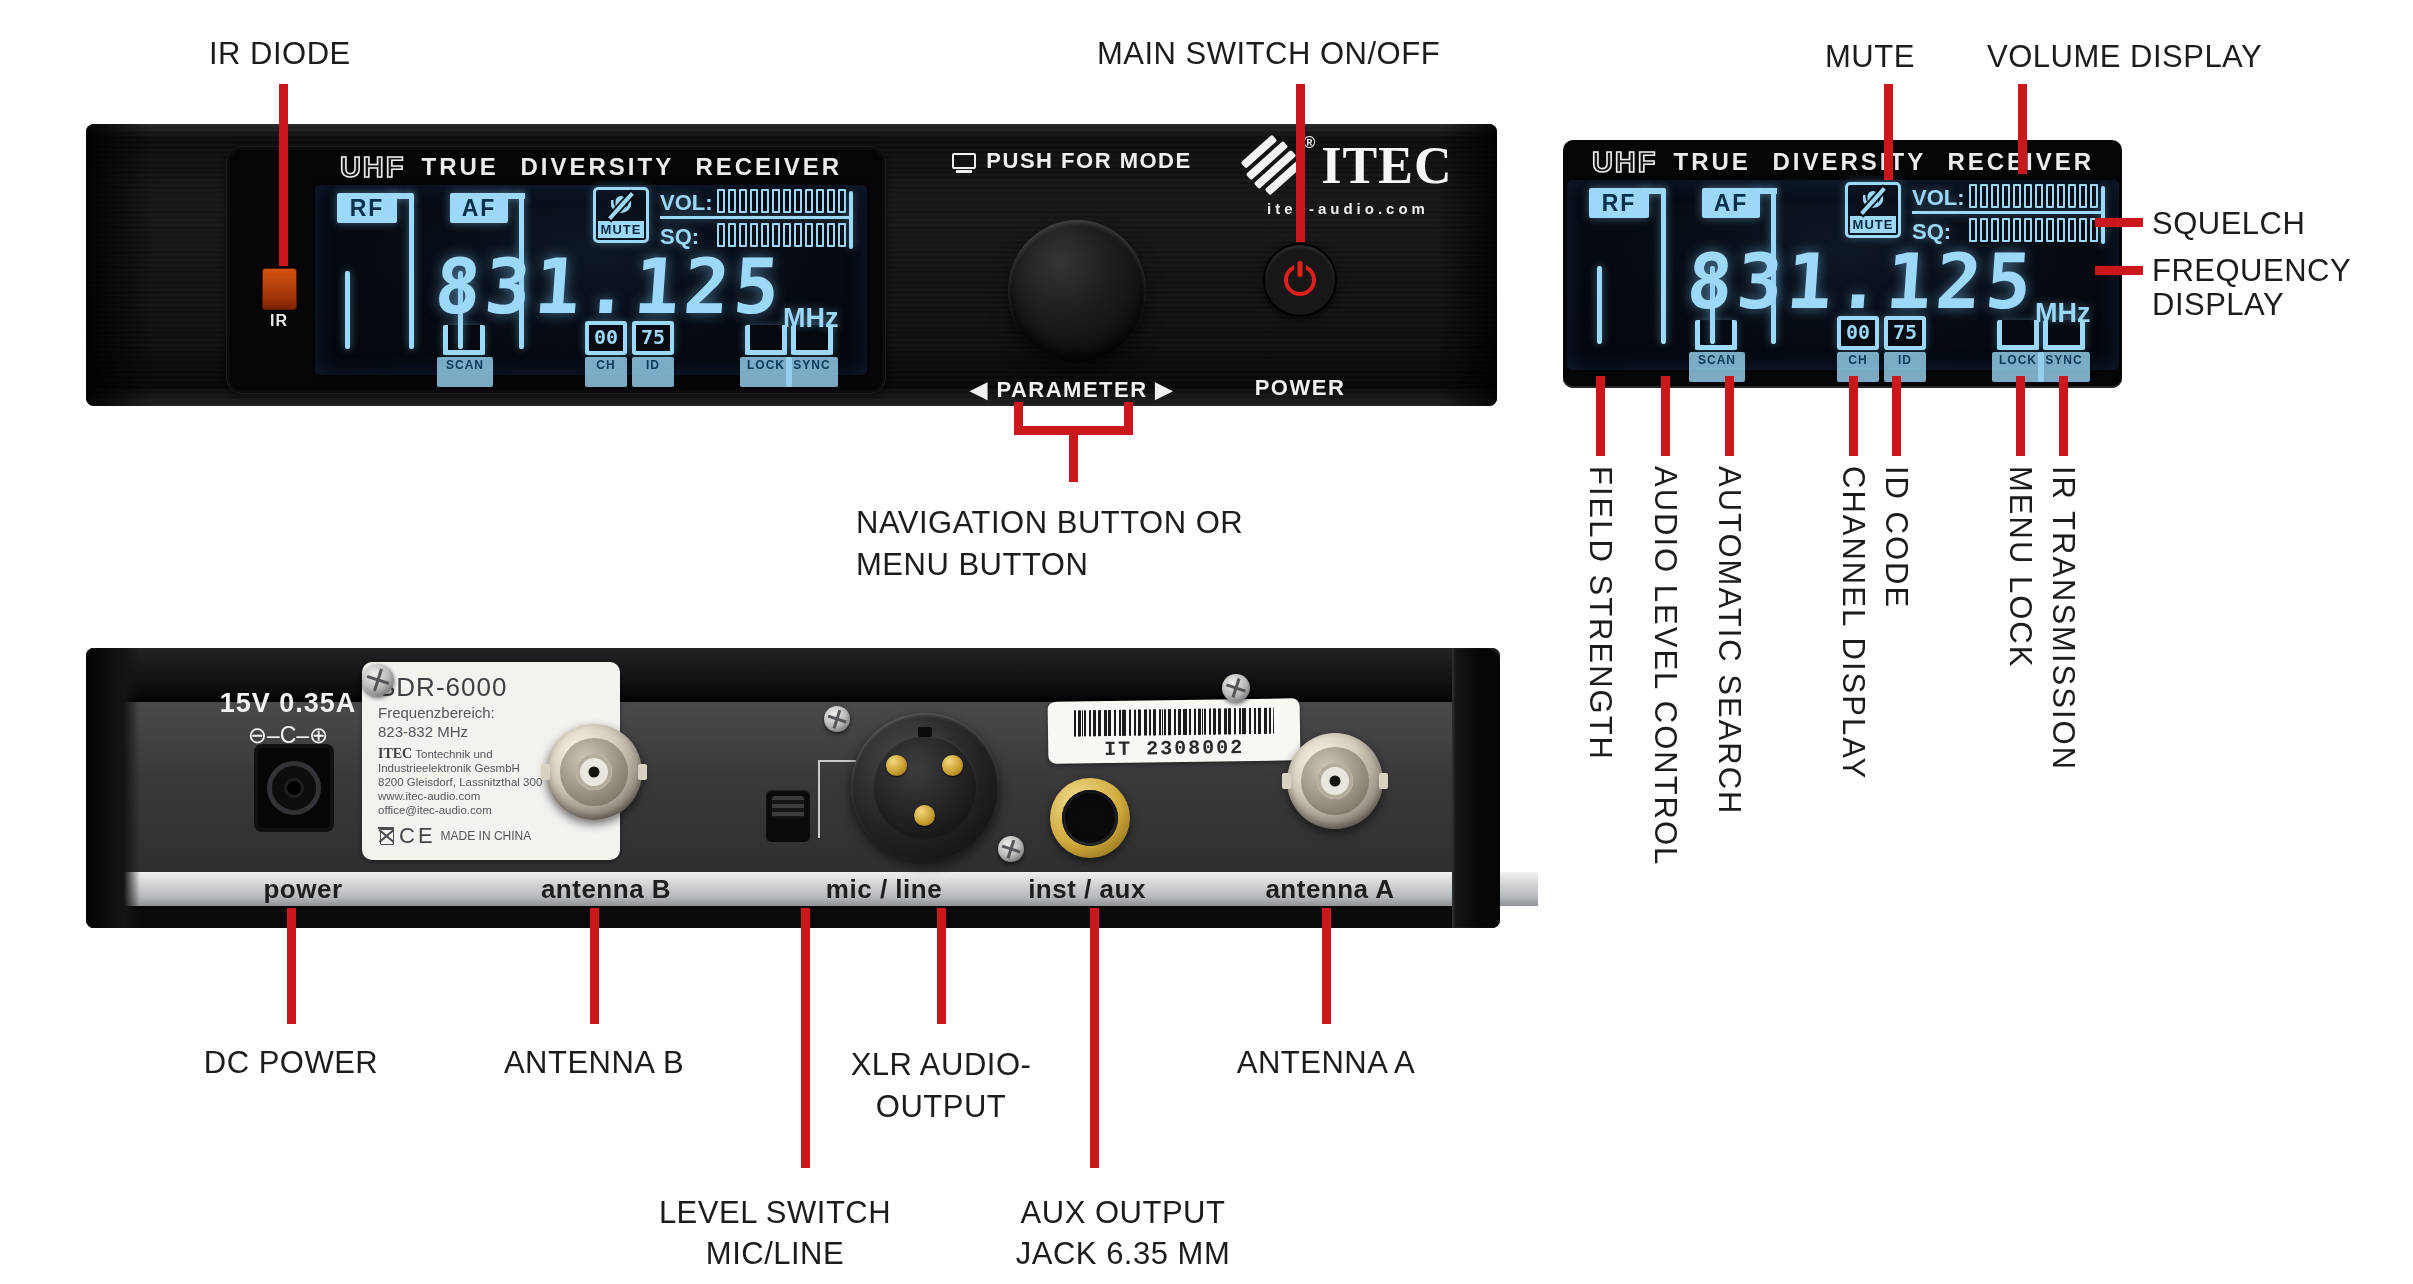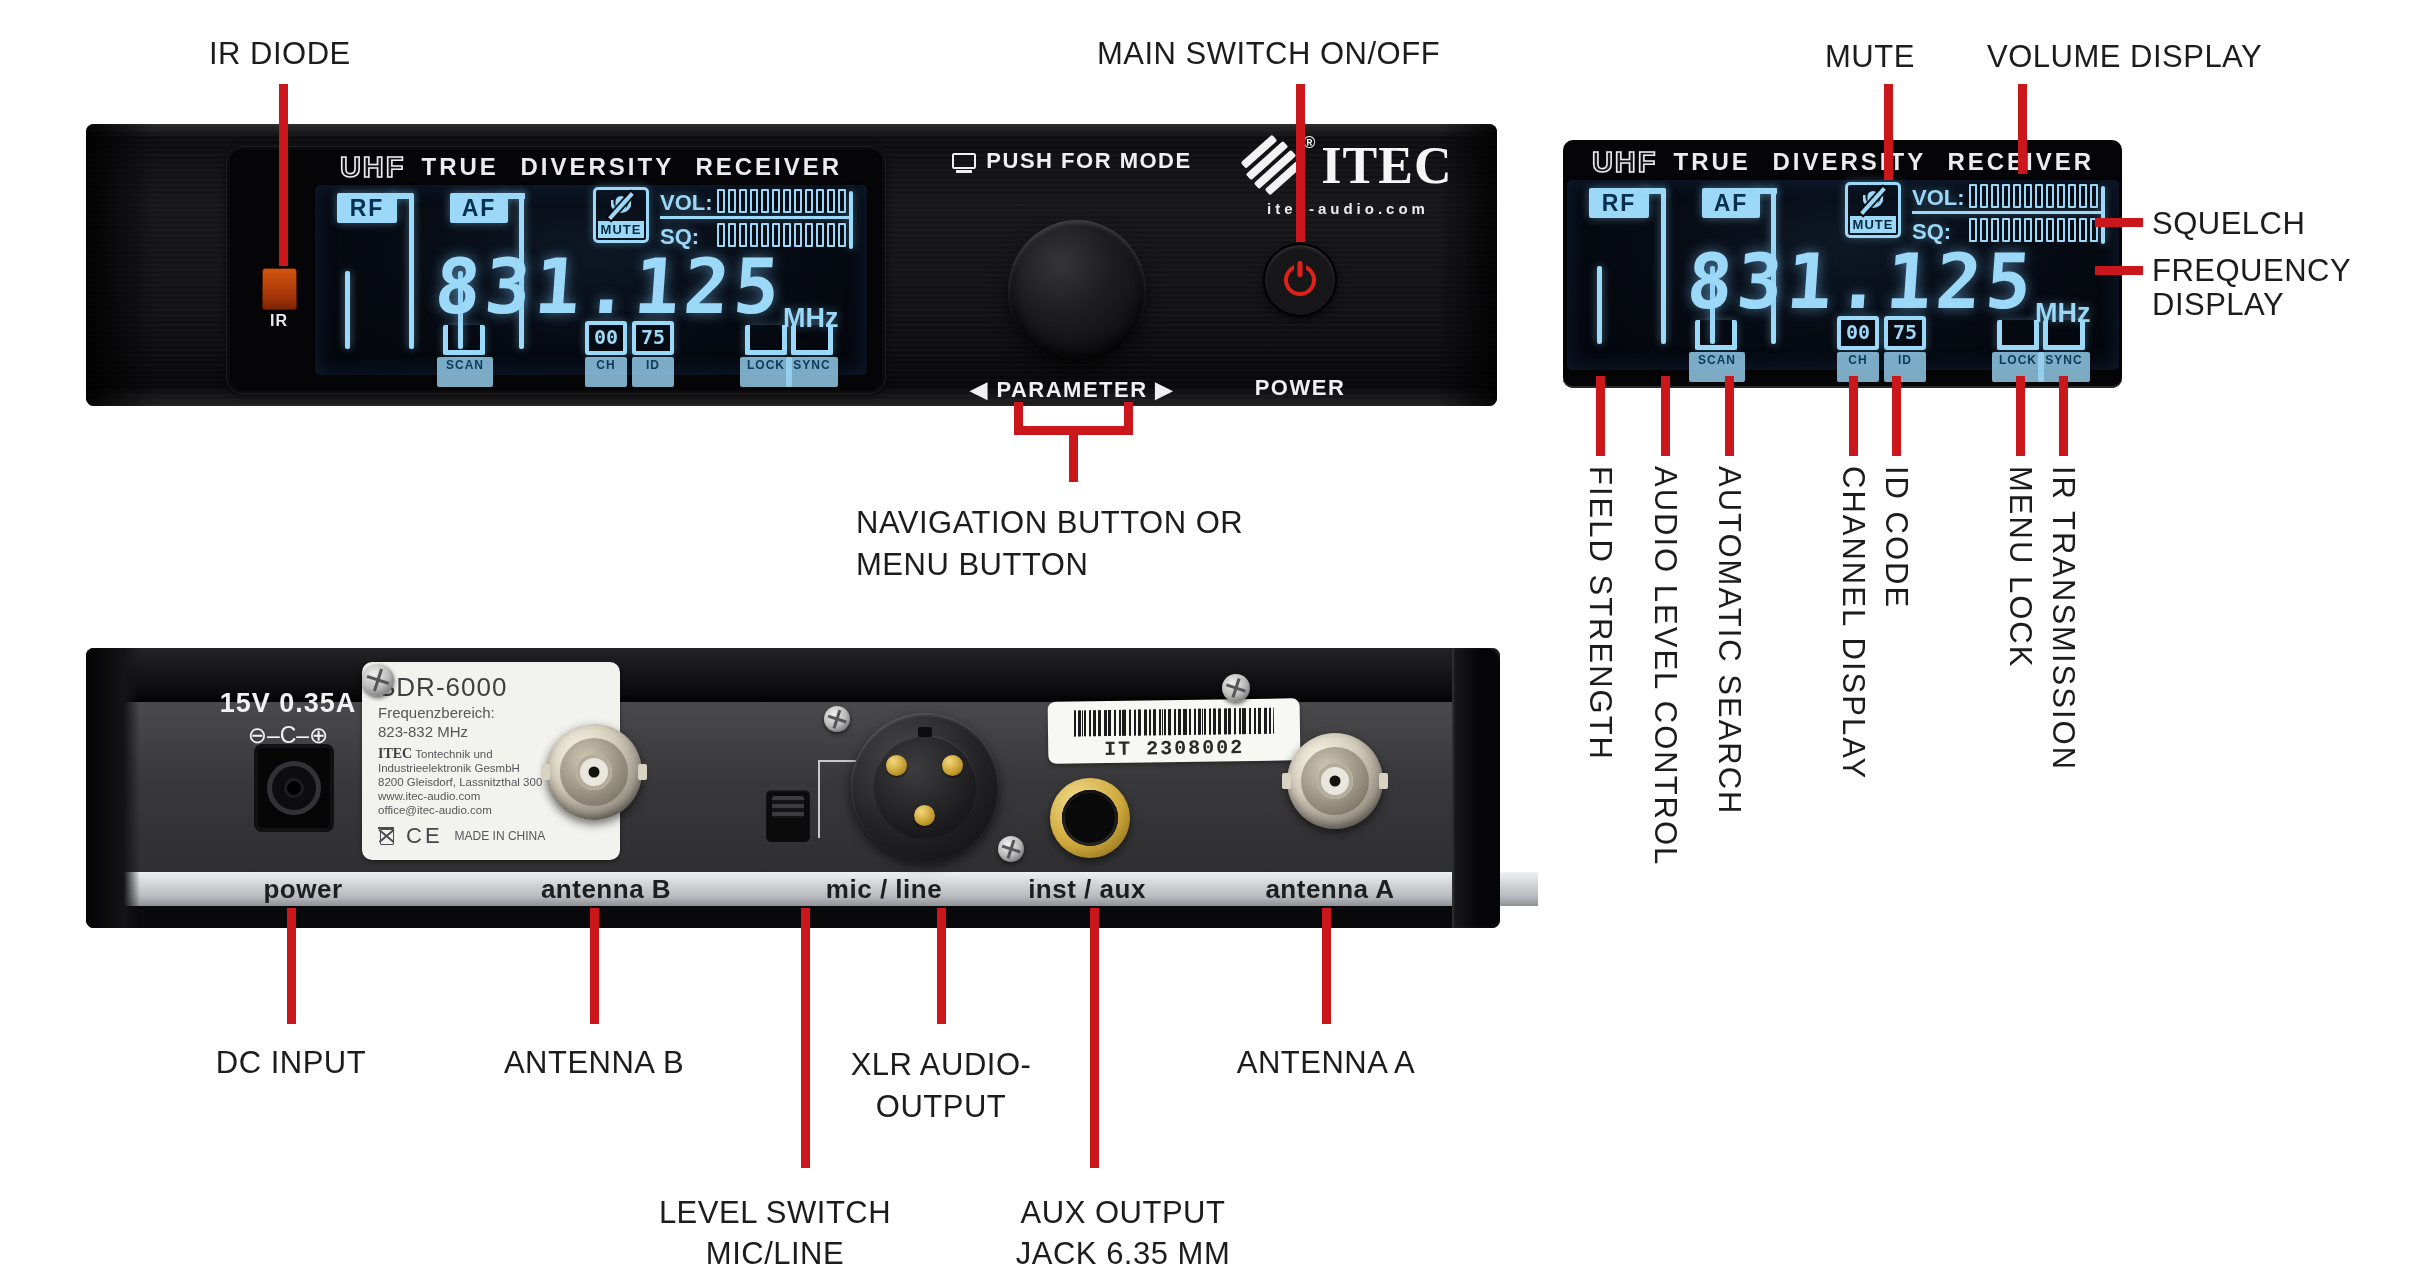--- a/index.html
+++ b/index.html
@@ -118,21 +118,21 @@
   .dc-ring{position:absolute;left:50%;top:50%;transform:translate(-50%,-50%);width:44px;height:44px;border-radius:50%;
     background:#0d0d0f;border:5px solid #333337}
   .dc-hole{position:absolute;left:50%;top:50%;transform:translate(-50%,-50%);width:14px;height:14px;border-radius:50%;background:#000;
     box-shadow:0 0 0 3px #1f1f22}
   .spec-label{position:absolute;left:276px;top:14px;width:258px;height:198px;background:#f2f2ef;border-radius:10px;
     box-sizing:border-box;padding:10px 16px;color:#46474a;z-index:3;box-shadow:0 2px 5px rgba(0,0,0,.4)}
   .spec-model{font-size:26px;color:#3e3f42;letter-spacing:1px}
   .spec-small{font-size:15px;line-height:19px;color:#55565a}
   .spec-tiny{font-size:11.5px;line-height:14px;color:#55565a}
   .spec-brand{font-family:"Liberation Serif",serif;font-weight:bold;font-size:14px;color:#3e3f42}
-  .spec-foot{display:flex;align-items:center;gap:12px;margin-top:6px}
+  .spec-foot{display:flex;align-items:center;gap:5px;margin-top:6px}
   .spec-ce{font-size:22px;letter-spacing:3px;color:#46474a}
   .spec-made{font-size:12px;color:#55565a;}
   .bnc{position:absolute;width:96px;height:96px;border-radius:50%;z-index:3;
     background:radial-gradient(circle at 36% 30%,#fbf7ea,#d3ccba 40%,#9d968a 68%,#635d50 92%);
     box-shadow:0 4px 10px rgba(0,0,0,.55),inset 0 -4px 8px rgba(0,0,0,.35)}
   .bnc::before{content:"";position:absolute;inset:14px;border-radius:50%;
     background:radial-gradient(circle at 38% 32%,#cfc8b6,#938c7c 60%,#6a6456)}
   .bnc::after{content:"";position:absolute;inset:30px;border-radius:50%;background:#e9e6dd;
     box-shadow:inset 0 0 0 4px #b4ad9c}
   .bnc i{position:absolute;left:50%;top:50%;width:11px;height:11px;transform:translate(-50%,-50%);
@@ -467,21 +467,21 @@
 </div>
 
 <div class="vlbl" style="left:1600px">FIELD STRENGTH</div>
 <div class="vlbl" style="left:1665px">AUDIO LEVEL CONTROL</div>
 <div class="vlbl" style="left:1729px">AUTOMATIC SEARCH</div>
 <div class="vlbl" style="left:1853px">CHANNEL DISPLAY</div>
 <div class="vlbl" style="left:1896px">ID CODE</div>
 <div class="vlbl" style="left:2020px">MENU LOCK</div>
 <div class="vlbl" style="left:2063px">IR TRANSMISSION</div>
 
-<div class="lbl c" style="left:291px;top:1046px">DC INPUT</div>
+<div class="lbl c" style="left:291px;top:1046px">DC POWER</div>
 <div class="lbl c" style="left:594px;top:1046px">ANTENNA B</div>
 <div class="lbl c" style="left:941px;top:1044px;line-height:42px">
   <div>XLR AUDIO-</div>
   <div>OUTPUT</div>
 </div>
 <div class="lbl c" style="left:1326px;top:1046px">ANTENNA A</div>
 <div class="lbl c" style="left:775px;top:1192px;line-height:41px">
   <div>LEVEL SWITCH</div>
   <div>MIC/LINE</div>
 </div>

